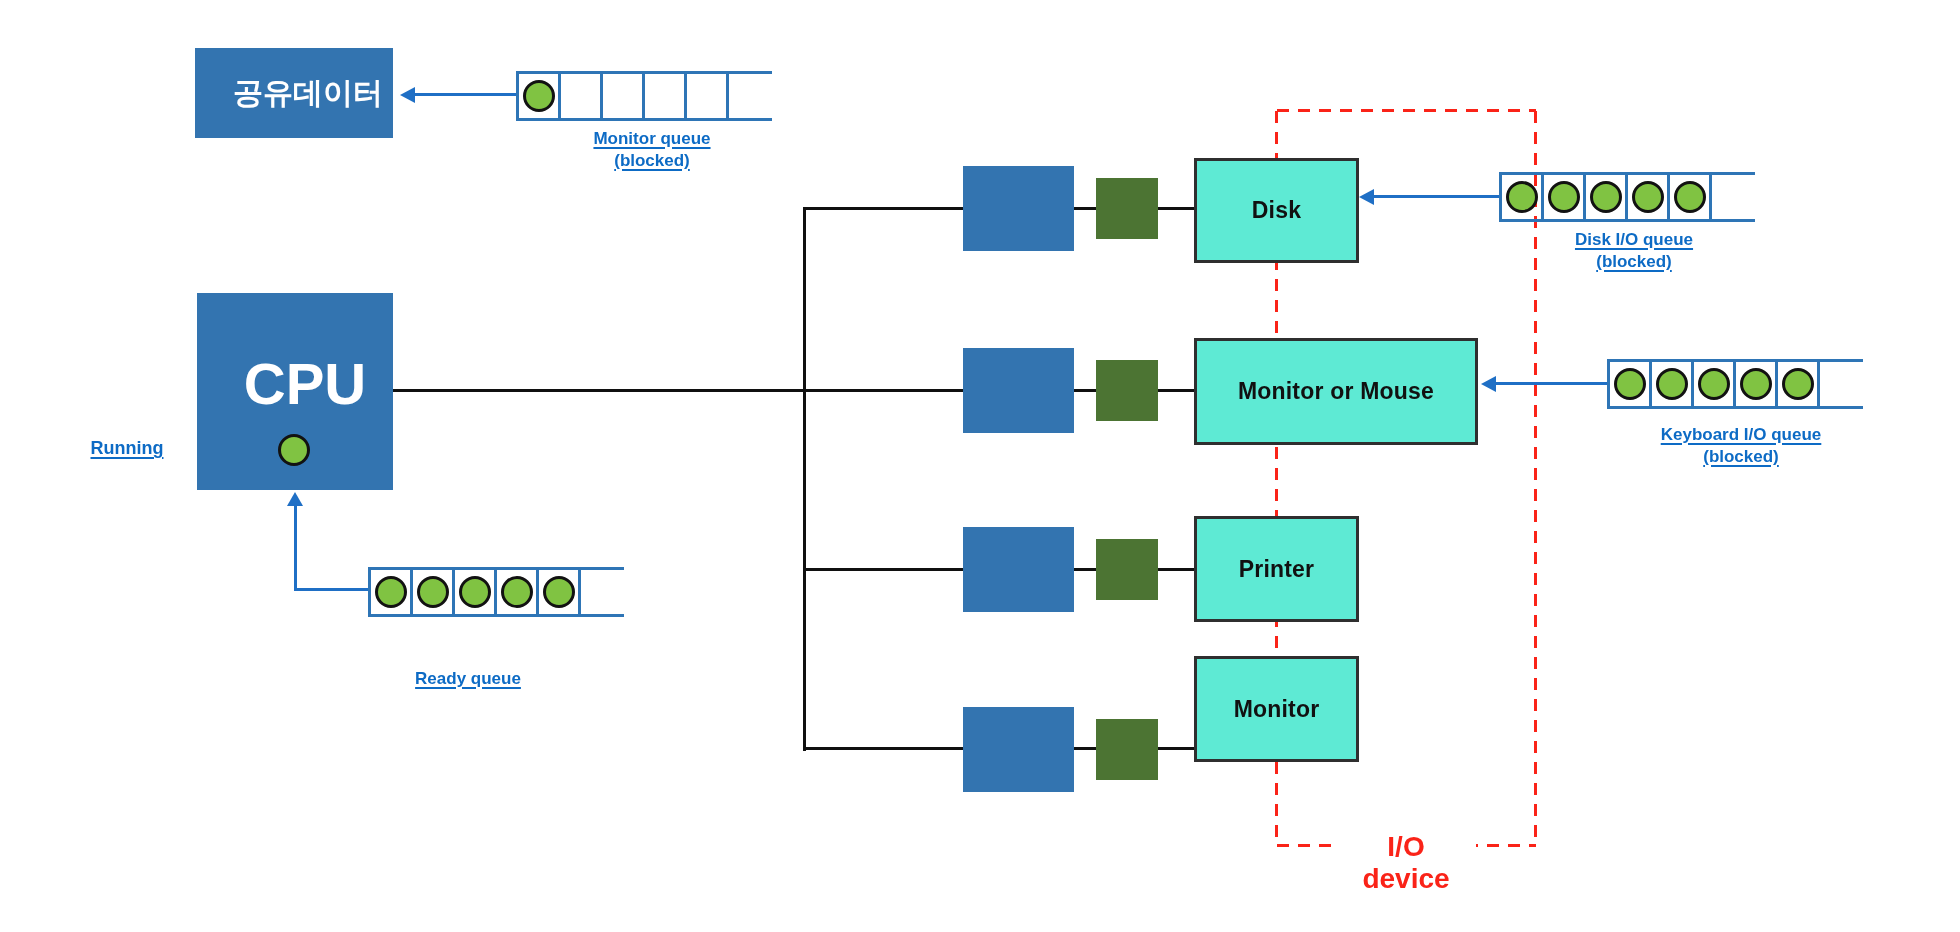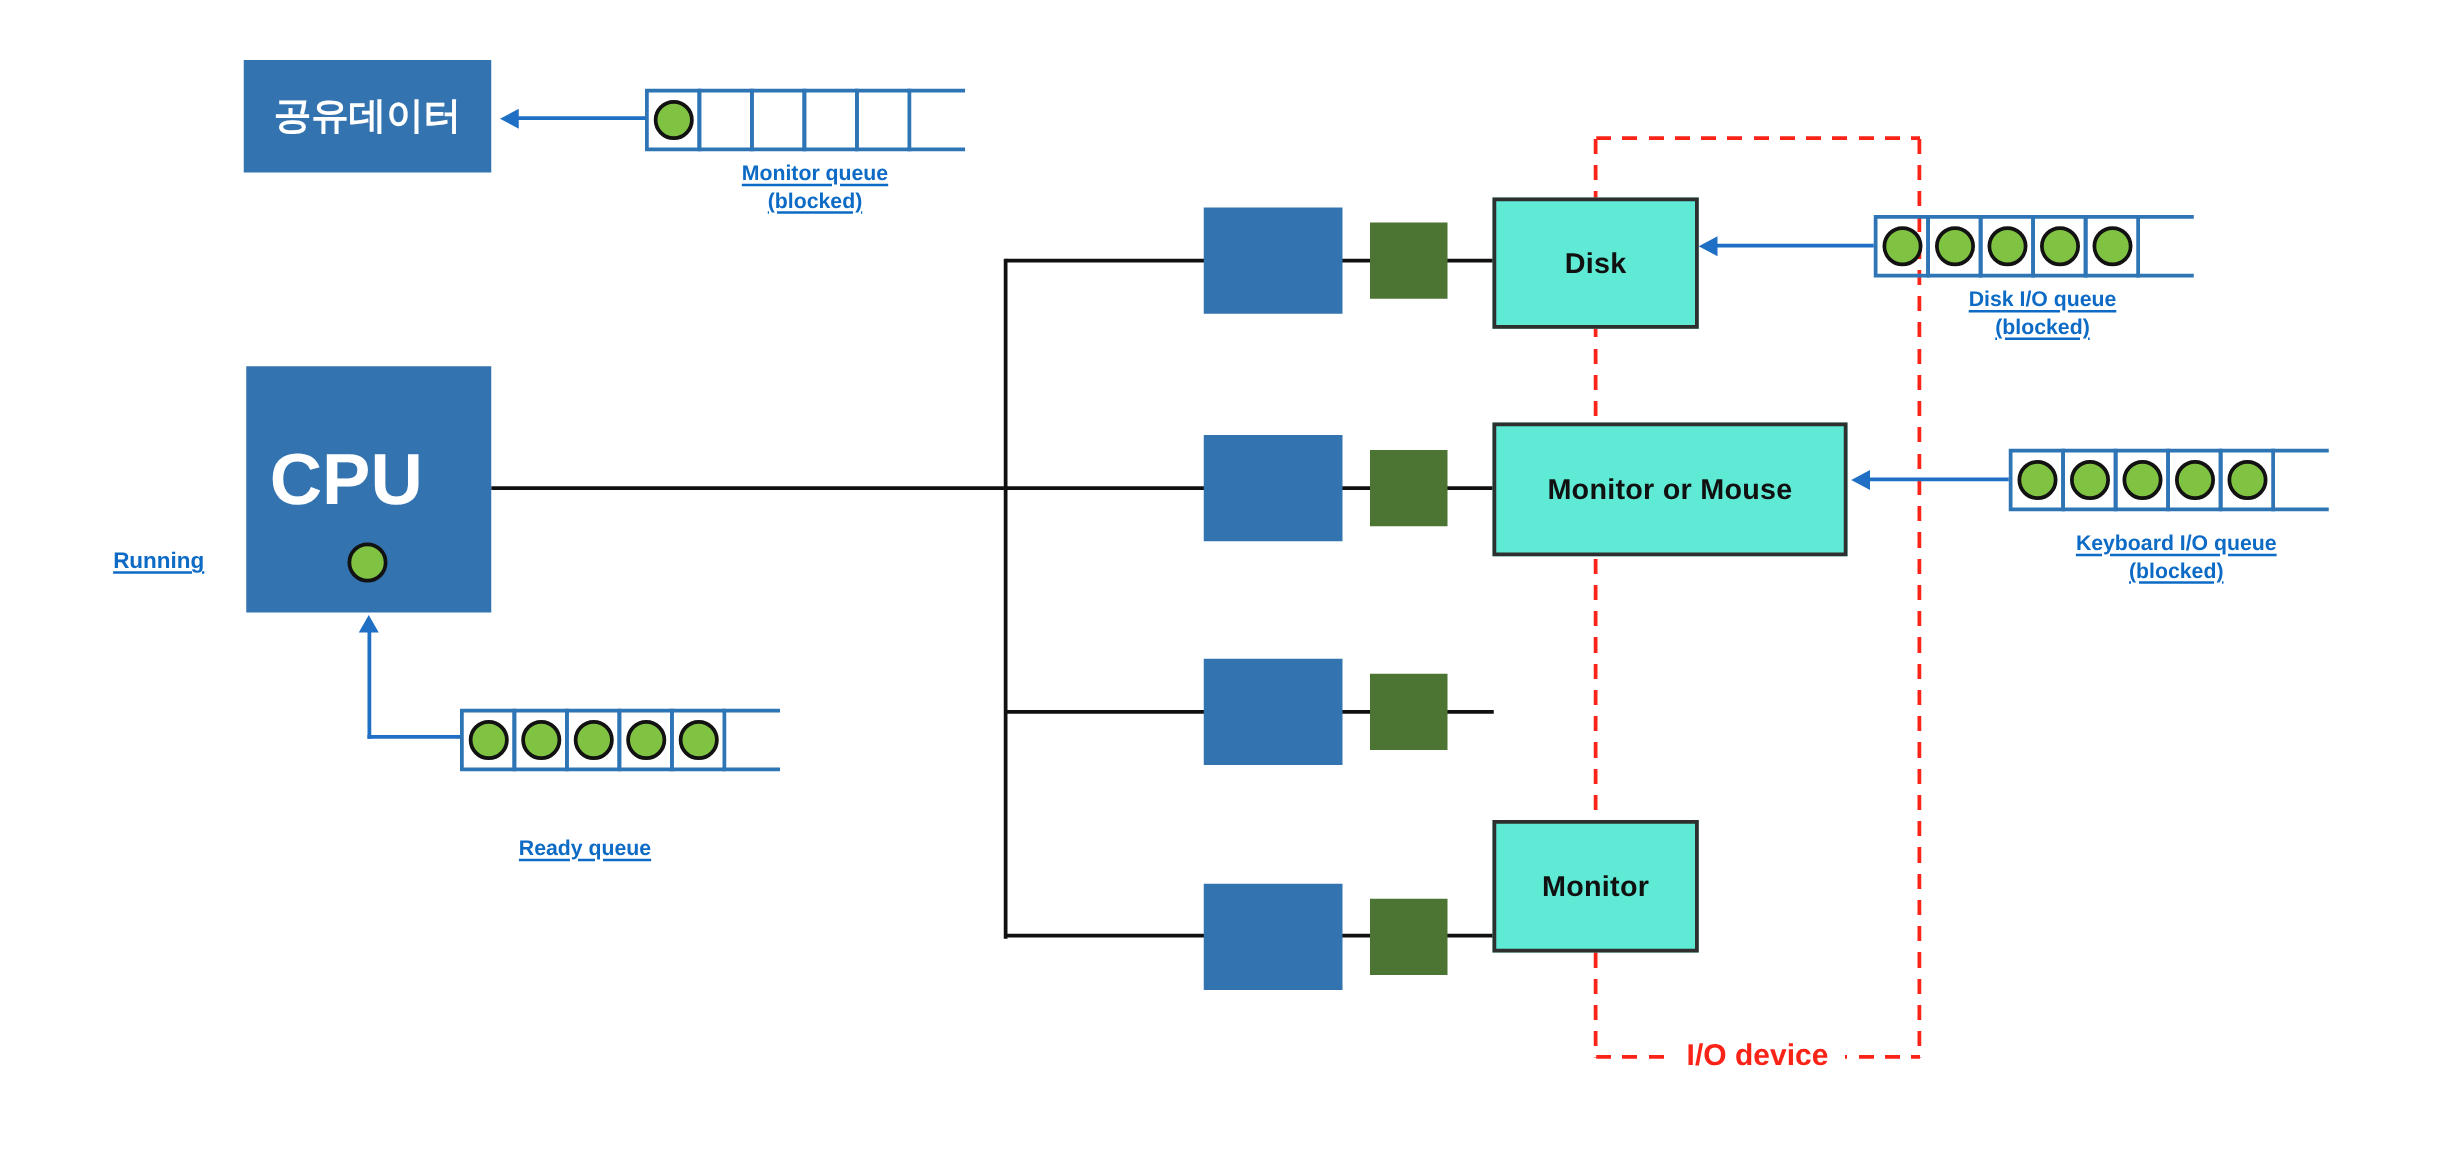--- a/index.html
+++ b/index.html
@@ -30,27 +30,27 @@
     margin-left:-3px;display:flex;align-items:center;justify-content:center;background:transparent;}
   .qcell:first-child{margin-left:0;}
   .qtail{box-sizing:border-box;width:46px;height:50px;margin-left:-3px;
     border-top:3px solid var(--queue-border-blue,#2E75B6);border-bottom:3px solid var(--queue-border-blue,#2E75B6);}
   .proc{box-sizing:border-box;width:32px;height:32px;border-radius:50%;
     background:var(--process-green,#80C342);border:3px solid #121212;}
   
   .bluelabel{color:var(--label-blue,#0D6BC5);font-weight:bold;font-size:17px;line-height:22px;
     text-align:center;z-index:3;}
   .bluelabel span{text-decoration:underline;text-decoration-thickness:2px;text-underline-offset:3px;}
-  .whitetitle{color:#fff;font-weight:bold;text-align:center;}
+  .whitetitle{color:#fff;font-weight:bold;text-align:center;margin-left:28px;}
   
   .rdash-h{height:3px;z-index:1;
     background:repeating-linear-gradient(to right,var(--accent-red,#FA2318) 0 12px,transparent 12px 21px);}
   .rdash-v{width:3px;z-index:1;
     background:repeating-linear-gradient(to bottom,var(--accent-red,#FA2318) 0 12px,transparent 12px 21px);}
-  .iolabel{color:var(--accent-red,#FA2318);font-weight:bold;font-size:24px;background:#fff;
+  .iolabel{color:var(--accent-red,#FA2318);font-weight:bold;font-size:28px;background:#fff;
     text-align:center;z-index:2;padding:2px 10px;}
   
   .legend{box-sizing:border-box;border:3px dashed #111;display:flex;align-items:center;
     padding-left:20px;gap:16px;z-index:2;background:transparent;}
   .legend .proc{width:30px;height:30px;}
   .legendtext{color:var(--accent-red,#FA2318);font-weight:bold;font-size:23px;}
 </style>
 </head>
 <body>
 
@@ -130,20 +130,23 @@
   <div class="abs greensq" style="left:1096px;top:360px;width:62px;height:61px;"></div>
   <div class="abs greensq" style="left:1096px;top:539px;width:62px;height:61px;"></div>
   <div class="abs greensq" style="left:1096px;top:719px;width:62px;height:61px;"></div>
 
   <div class="abs devbox" style="left:1194px;top:158px;width:165px;height:105px;">
     <span>Disk</span>
   </div>
   <div class="abs devbox" style="left:1194px;top:338px;width:284px;height:107px;">
     <span>Monitor or Mouse</span>
   </div>
+  <div class="abs devbox" style="left:1194px;top:516px;width:165px;height:106px;">
+    <span>Printer</span>
+  </div>
   <div class="abs devbox" style="left:1194px;top:656px;width:165px;height:106px;">
     <span>Monitor</span>
   </div>
 
   <div class="abs ahead-left" style="left:1359px;top:189px;"></div>
   <div class="abs bline" style="left:1373px;top:195px;width:126px;height:3px;"></div>
   <div class="abs queue" style="left:1499px;top:172px;">
       <div class="qcell">
         <div class="proc"></div>
       </div>

